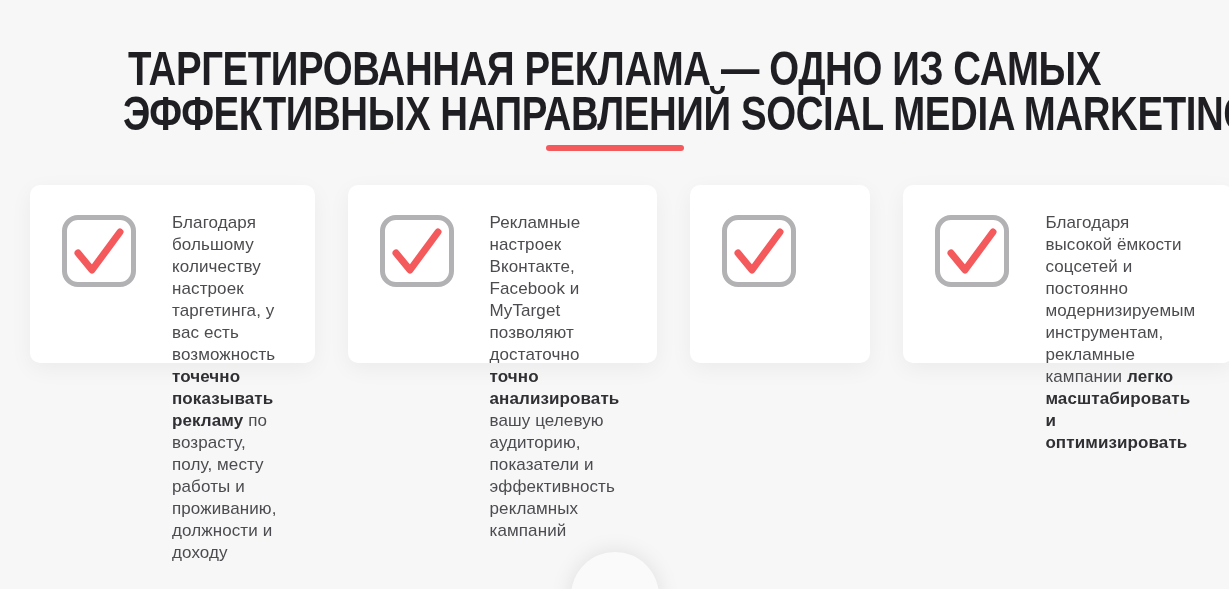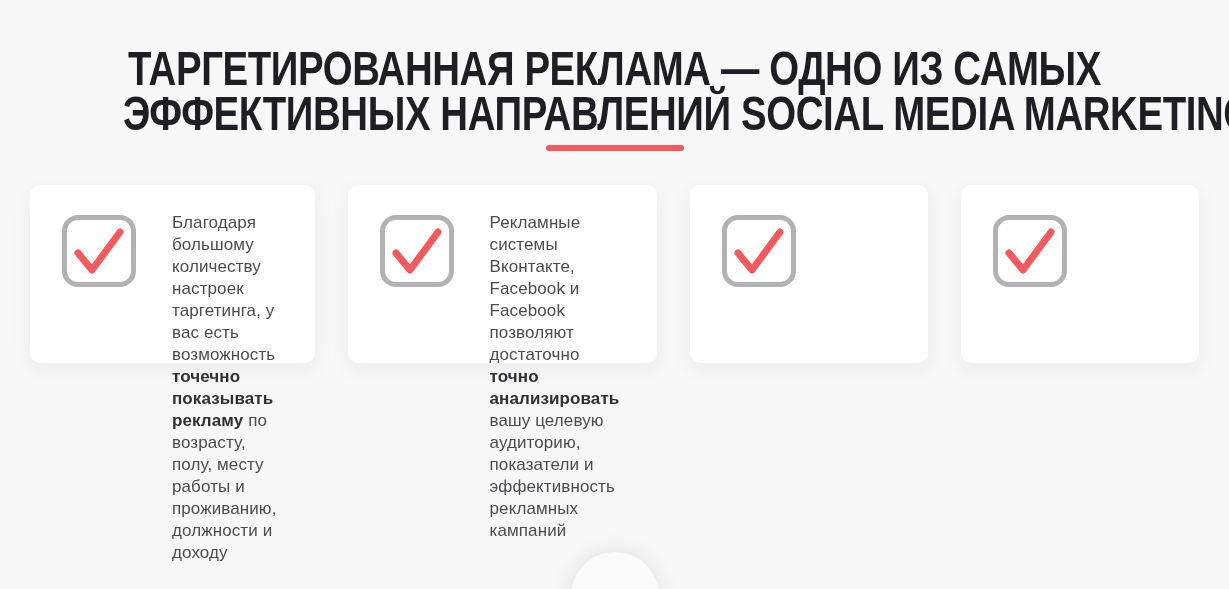--- a/index.html
+++ b/index.html
@@ -117,35 +117,36 @@
     </div>
     <p class="card-text"><span>Благодаря большому количеству настроек таргетинга, у вас есть возможность </span><span class="bold">точечно показывать рекламу</span><span> по возрасту, полу, месту работы и проживанию, должности и доходу</span></p>
   </div>
 
   <div class="card">
     <div class="checkbox">
       <svg viewBox="0 0 64 62" aria-hidden="true">
         <polyline points="11,33 25,50 53,12"></polyline>
       </svg>
     </div>
-    <p class="card-text"><span>Рекламные системы Вконтакте, Facebook и Facebook позволяют достаточно </span><span class="bold">точно анализировать</span><span> вашу целевую аудиторию, показатели и эффективность рекламных кампаний</span></p>
+    <p class="card-text"><span>Рекламные настроек Вконтакте, Facebook и MyTarget позволяют достаточно </span><span class="bold">точно анализировать</span><span> вашу целевую аудиторию, показатели и эффективность рекламных кампаний</span></p>
   </div>
 
   <div class="card">
     <div class="checkbox">
       <svg viewBox="0 0 64 62" aria-hidden="true">
         <polyline points="11,33 25,50 53,12"></polyline>
       </svg>
     </div>
   </div>
 
   <div class="card">
     <div class="checkbox">
       <svg viewBox="0 0 64 62" aria-hidden="true">
         <polyline points="11,33 25,50 53,12"></polyline>
       </svg>
     </div>
+    <p class="card-text"><span>Благодаря высокой ёмкости соцсетей и постоянно модернизируемым инструментам, рекламные кампании </span><span class="bold">легко масштабировать и оптимизировать</span></p>
   </div>
 </div>
 
   <div class="scroll-circle"></div>
 
 </div>
 
 </body></html>

